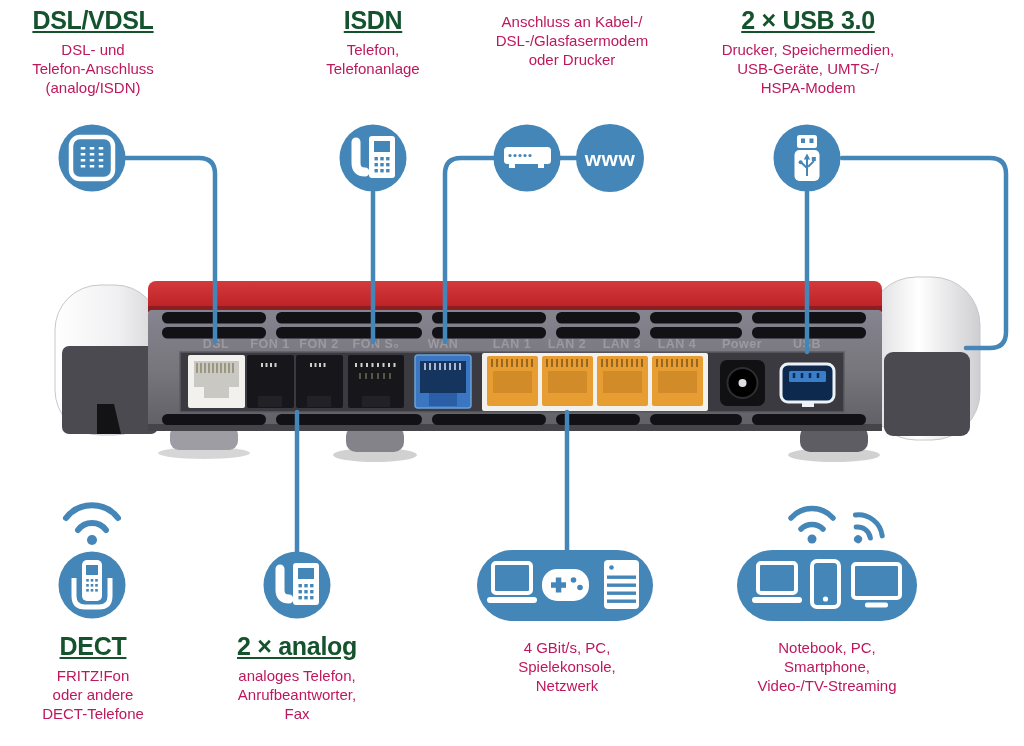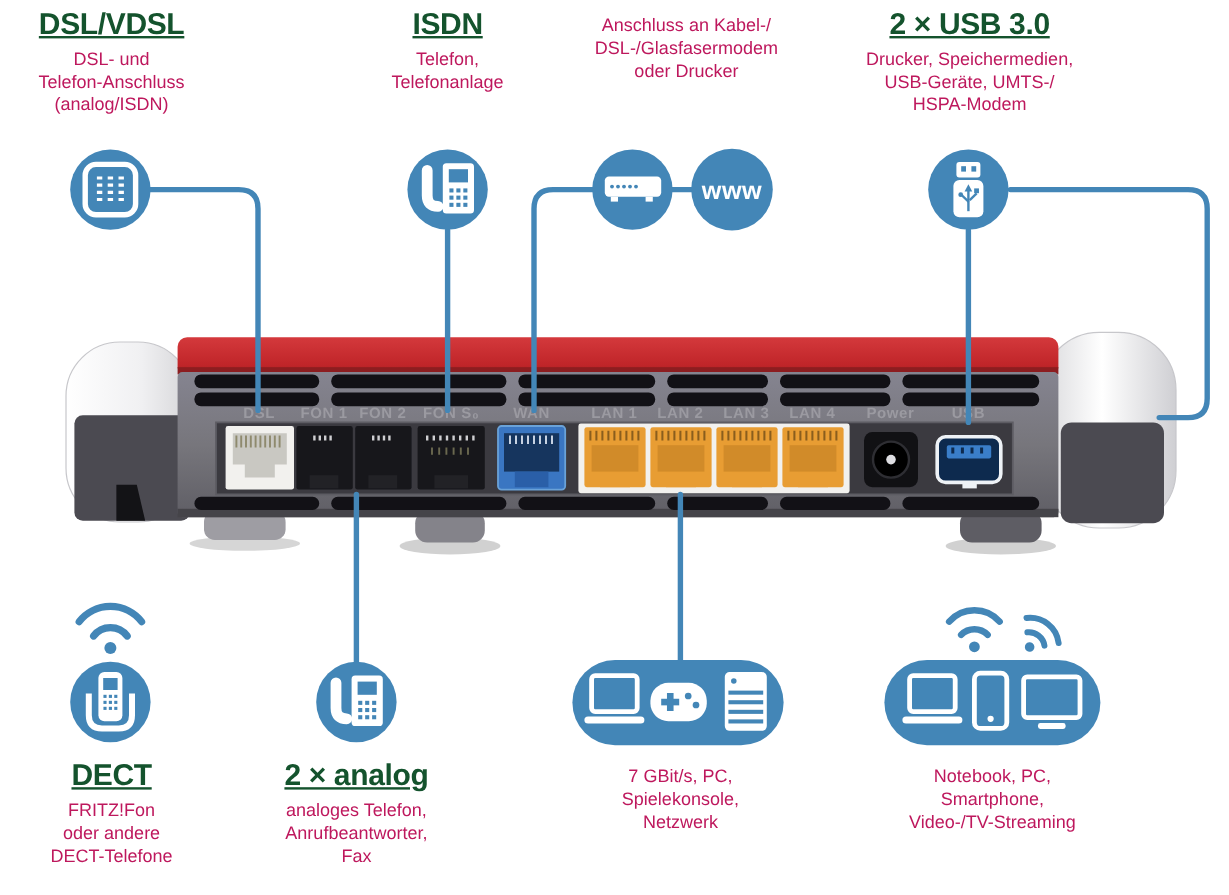--- a/index.html
+++ b/index.html
@@ -55,21 +55,21 @@
 oder andere
 DECT-Telefone</div>
   </div>
   <div class="label-block" style="left:202px;top:632px;width:190px">
     <div class="label-title">2 × analog</div>
     <div class="label-desc">analoges Telefon,
 Anrufbeantworter,
 Fax</div>
   </div>
   <div class="label-block" style="left:457px;top:632px;width:220px">
-    <div class="label-desc">7 GBit/s, PC,
+    <div class="label-desc">4 GBit/s, PC,
 Spielekonsole,
 Netzwerk</div>
   </div>
   <div class="label-block" style="left:702px;top:632px;width:250px">
     <div class="label-desc">Notebook, PC,
 Smartphone,
 Video-/TV-Streaming</div>
   </div>
 
   <svg class="art" viewBox="0 0 1024 746">

